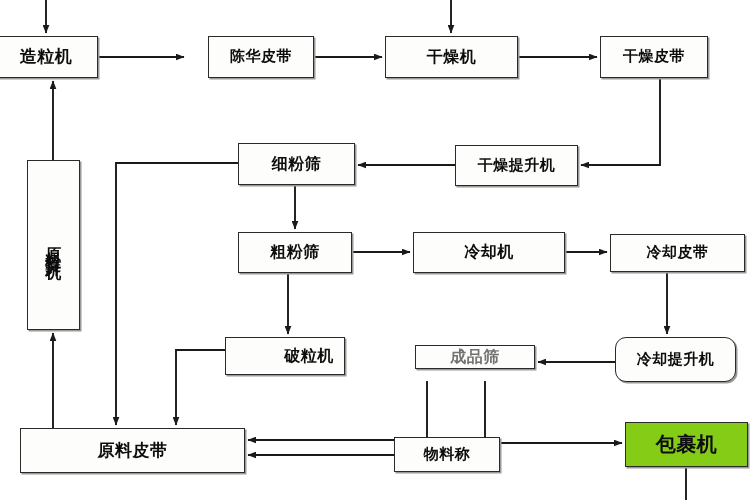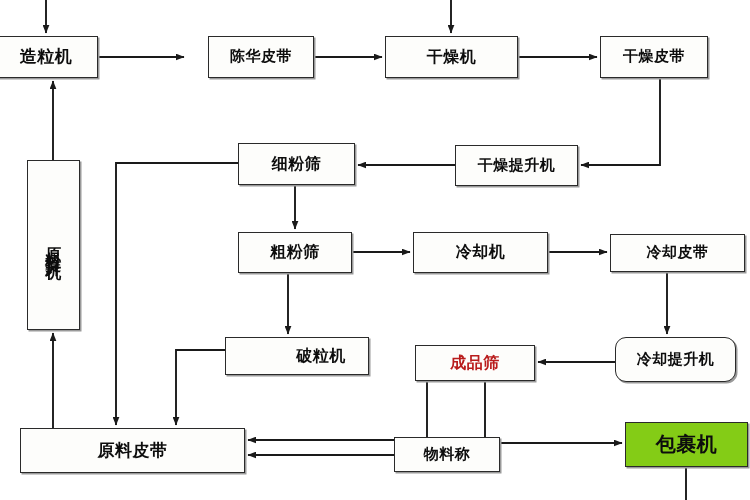--- a/index.html
+++ b/index.html
@@ -109,30 +109,30 @@
       </div>
       <div class="node" style="left: 455px; top: 145px; width: 123px; height: 41px; font-size: 15px; background: rgb(253, 253, 251); border-color: rgb(42, 42, 42); box-shadow: rgb(154, 154, 154) 1.5px 1.5px 0px 0px; color: rgb(13, 13, 13);">
         <span class="lbl">干燥提升机</span>
       </div>
       <div class="node vertical" style="left: 27px; top: 160px; width: 53px; height: 170px; font-size: 16px; background: rgb(253, 253, 251); border-color: rgb(42, 42, 42); box-shadow: rgb(154, 154, 154) 1.5px 1.5px 0px 0px; color: rgb(13, 13, 13);">
         <span class="lbl">原料提升机</span>
       </div>
       <div class="node" style="left: 238px; top: 232px; width: 114px; height: 41px; font-size: 16px; background: rgb(253, 253, 251); border-color: rgb(42, 42, 42); box-shadow: rgb(154, 154, 154) 1.5px 1.5px 0px 0px; color: rgb(13, 13, 13);">
         <span class="lbl">粗粉筛</span>
       </div>
-      <div class="node" style="left: 413px; top: 232px; width: 135px; height: 41px; font-size: 16px; background: rgb(253, 253, 251); border-color: rgb(42, 42, 42); box-shadow: rgb(154, 154, 154) 1.5px 1.5px 0px 0px; color: rgb(13, 13, 13);">
+      <div class="node" style="left: 413px; top: 232px; width: 152px; height: 41px; font-size: 16px; background: rgb(253, 253, 251); border-color: rgb(42, 42, 42); box-shadow: rgb(154, 154, 154) 1.5px 1.5px 0px 0px; color: rgb(13, 13, 13);">
         <span class="lbl">冷却机</span>
       </div>
       <div class="node" style="left: 610px; top: 234px; width: 135px; height: 38px; font-size: 15px; background: rgb(253, 253, 251); border-color: rgb(42, 42, 42); box-shadow: rgb(154, 154, 154) 1.5px 1.5px 0px 0px; color: rgb(13, 13, 13);">
         <span class="lbl">冷却皮带</span>
       </div>
-      <div class="node" style="left: 225px; top: 337px; width: 144px; height: 38px; font-size: 16px; background: rgb(253, 253, 251); border-color: rgb(42, 42, 42); box-shadow: rgb(154, 154, 154) 1.5px 1.5px 0px 0px; color: rgb(13, 13, 13); padding-left: 48px;">
+      <div class="node" style="left: 225px; top: 337px; width: 120px; height: 38px; font-size: 16px; background: rgb(253, 253, 251); border-color: rgb(42, 42, 42); box-shadow: rgb(154, 154, 154) 1.5px 1.5px 0px 0px; color: rgb(13, 13, 13); padding-left: 48px;">
         <span class="lbl">破粒机</span>
       </div>
-      <div class="node" style="left: 415px; top: 345px; width: 120px; height: 36px; font-size: 16px; background: rgb(253, 253, 251); border-color: rgb(42, 42, 42); box-shadow: rgb(154, 154, 154) 1.5px 1.5px 0px 0px; color: #b91c1c; text-align: right;">
+      <div class="node" style="left: 415px; top: 345px; width: 120px; height: 24px; font-size: 16px; background: rgb(253, 253, 251); border-color: rgb(42, 42, 42); box-shadow: rgb(154, 154, 154) 1.5px 1.5px 0px 0px; color: #737373; text-align: right;">
         <span class="lbl">成品筛</span>
       </div>
       <div class="node" style="left: 615px; top: 337px; width: 121px; height: 45px; font-size: 15px; background: rgb(253, 253, 251); border-color: rgb(42, 42, 42); box-shadow: rgb(154, 154, 154) 1.5px 1.5px 0px 0px; color: rgb(13, 13, 13); border-radius: 11px;">
         <span class="lbl">冷却提升机</span>
       </div>
       <div class="node" style="left: 20px; top: 428px; width: 225px; height: 45px; font-size: 17px; background: rgb(253, 253, 251); border-color: rgb(42, 42, 42); box-shadow: rgb(154, 154, 154) 1.5px 1.5px 0px 0px; color: rgb(13, 13, 13);">
         <span class="lbl">原料皮带</span>
       </div>
       <div class="node" style="left: 394px; top: 437px; width: 106px; height: 35px; font-size: 15px; background: rgb(253, 253, 251); border-color: rgb(42, 42, 42); box-shadow: rgb(154, 154, 154) 1.5px 1.5px 0px 0px; color: rgb(13, 13, 13);">
         <span class="lbl">物料称</span>

